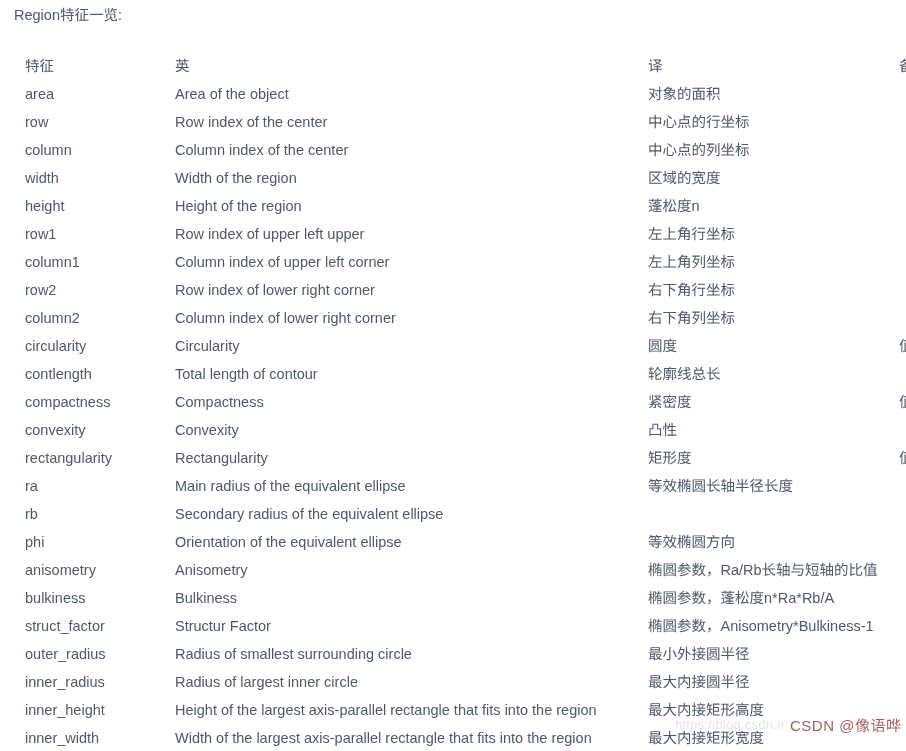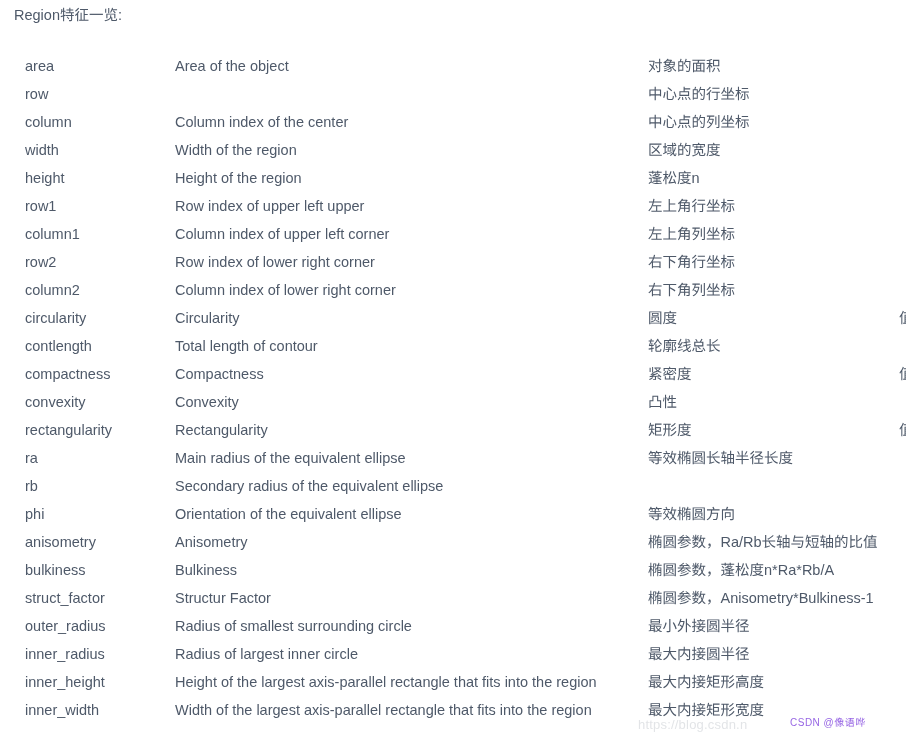--- a/index.html
+++ b/index.html
@@ -58,60 +58,67 @@
   
   .watermark {
     position: absolute;
     pointer-events: none;
     white-space: nowrap;
     font-size: 15px;
     color: #c9ccd2;
     opacity: .72;
   }
   .wm-url {
-    left: 638px;
+    left: 675px;
     top: 717px;
     font-size: 13px;
     color: #d7dade;
     letter-spacing: .2px;
   }
   .wm-brand {
     left: 790px;
     top: 714px;
-    font-size: 10px;
-    color: #6d28d9;
+    font-size: 15px;
+    color: #7f1d1d;
     letter-spacing: .5px;
   }
 
   
   .hscroll {
     position: absolute;
     left: 0;
     bottom: 0;
     width: 906px;
     height: 0px;
   }
 </style>
 </head>
 <body>
 
 <div class="page-title">Region特征一览:</div>
 
 <div class="feature-table">
 
+  <div class="frow">
+    <span class="cell c-name">特征</span>
+    <span class="cell c-eng">英</span>
+    <span class="cell c-cn">译</span>
+    <span class="cell c-extra">备</span>
+  </div>
 
   <div id="rows-host">
       <div class="frow">
         <span class="cell c-name">area</span>
         <span class="cell c-eng">Area of the object</span>
         <span class="cell c-cn">对象的面积</span>
         <span class="cell c-extra"></span>
       </div>
       <div class="frow">
         <span class="cell c-name">row</span>
+        <span class="cell c-eng">Row index of the center</span>
         <span class="cell c-cn">中心点的行坐标</span>
         <span class="cell c-extra"></span>
       </div>
       <div class="frow">
         <span class="cell c-name">column</span>
         <span class="cell c-eng">Column index of the center</span>
         <span class="cell c-cn">中心点的列坐标</span>
         <span class="cell c-extra"></span>
       </div>
       <div class="frow">

